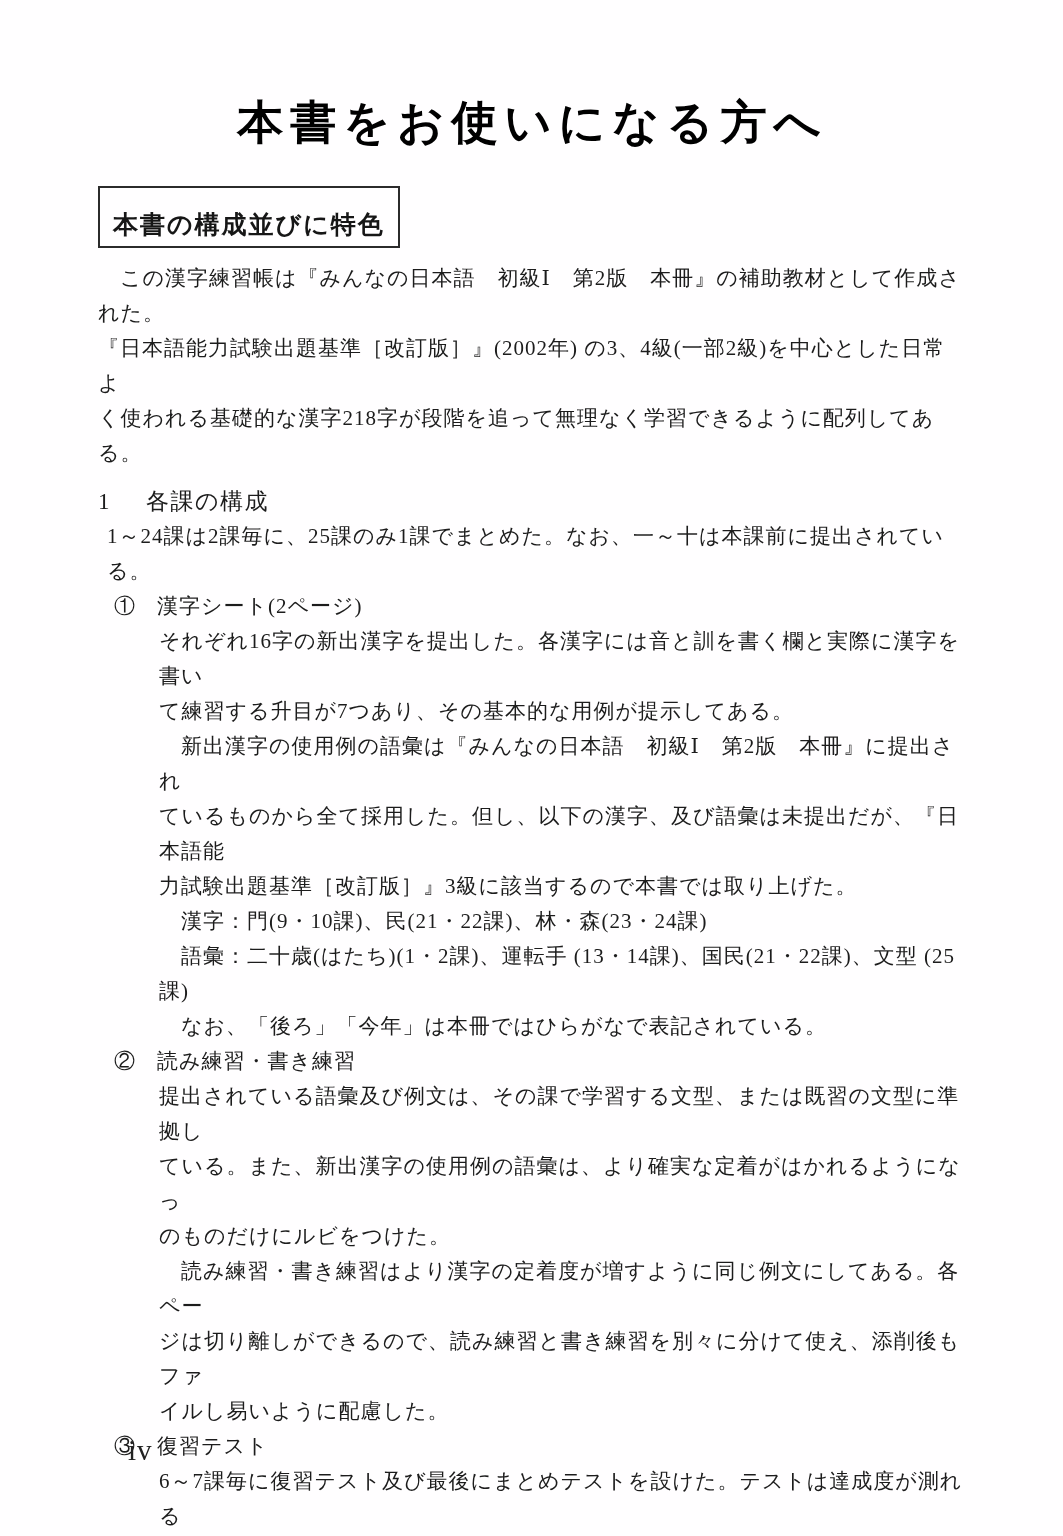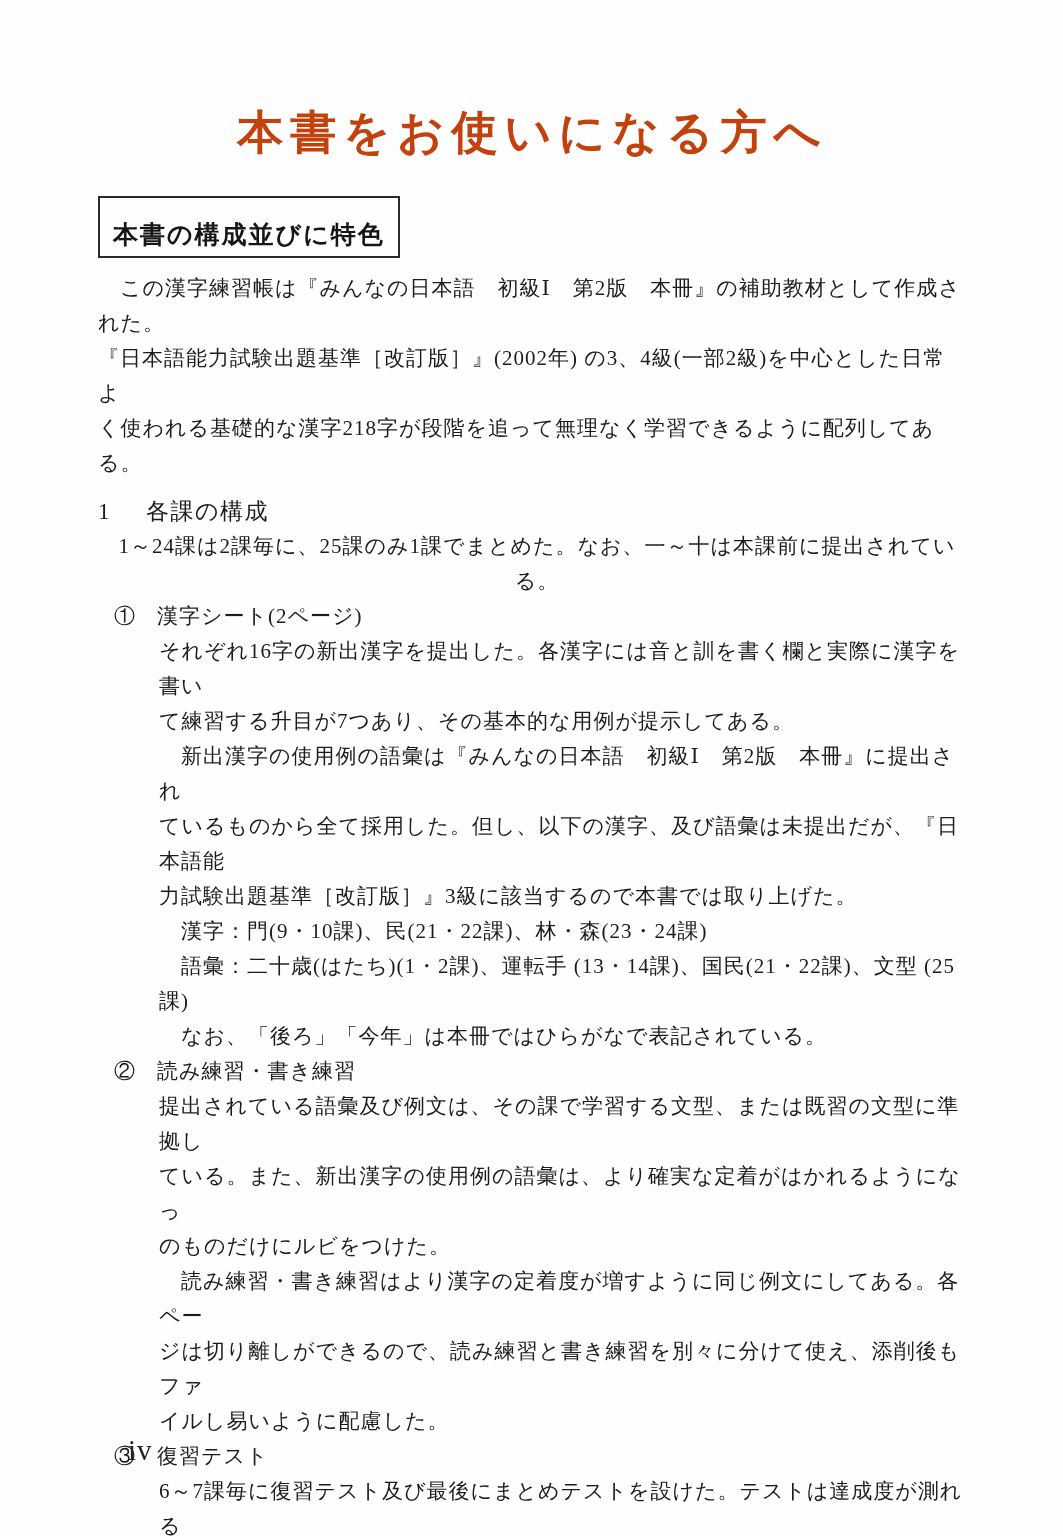--- a/index.html
+++ b/index.html
@@ -15,28 +15,28 @@
     background: #fffeff;
     color: #1c1c1c;
     padding: 88px 96px 0 98px;
     overflow: hidden;
     font-family: "Liberation Serif", "DejaVu Serif", serif;
     font-size: 21px;
     line-height: 35px;
     letter-spacing: 1px;
   }
   .doc-title {
-    margin: 16px 0 34px 0;
+    margin: 6px 0 34px 0;
     text-align: center;
     font-family: "Liberation Sans", "DejaVu Sans", sans-serif;
     font-weight: bold;
     font-size: 46px;
     line-height: 1.25;
     letter-spacing: 7px;
-    color: #c2410c;
+    color: #000000;
   }
   .box-heading {
     display: inline-block;
     border: 2px solid #2b2b2b;
     padding: 20px 13px 5px 13px;
     margin: 0 0 13px 0;
     font-family: "Liberation Sans", "DejaVu Sans", sans-serif;
     font-weight: bold;
     font-size: 25px;
     line-height: 1.35;
@@ -49,21 +49,21 @@
 
   .sec-header {
     margin-top: 13px;
     font-size: 23px;
     letter-spacing: 1.5px;
   }
   .sec-num {
     display: inline-block;
     width: 48px;
   }
-  .lead { margin-left: 9px; text-align: center; }
+  .lead { margin-left: 9px; }
 
   .item-head { margin-left: 16px; }
   .marker {
     display: inline-block;
     width: 43px;
   }
   .item-body { margin-left: 61px; }
 
   .page-number {
     position: absolute;

